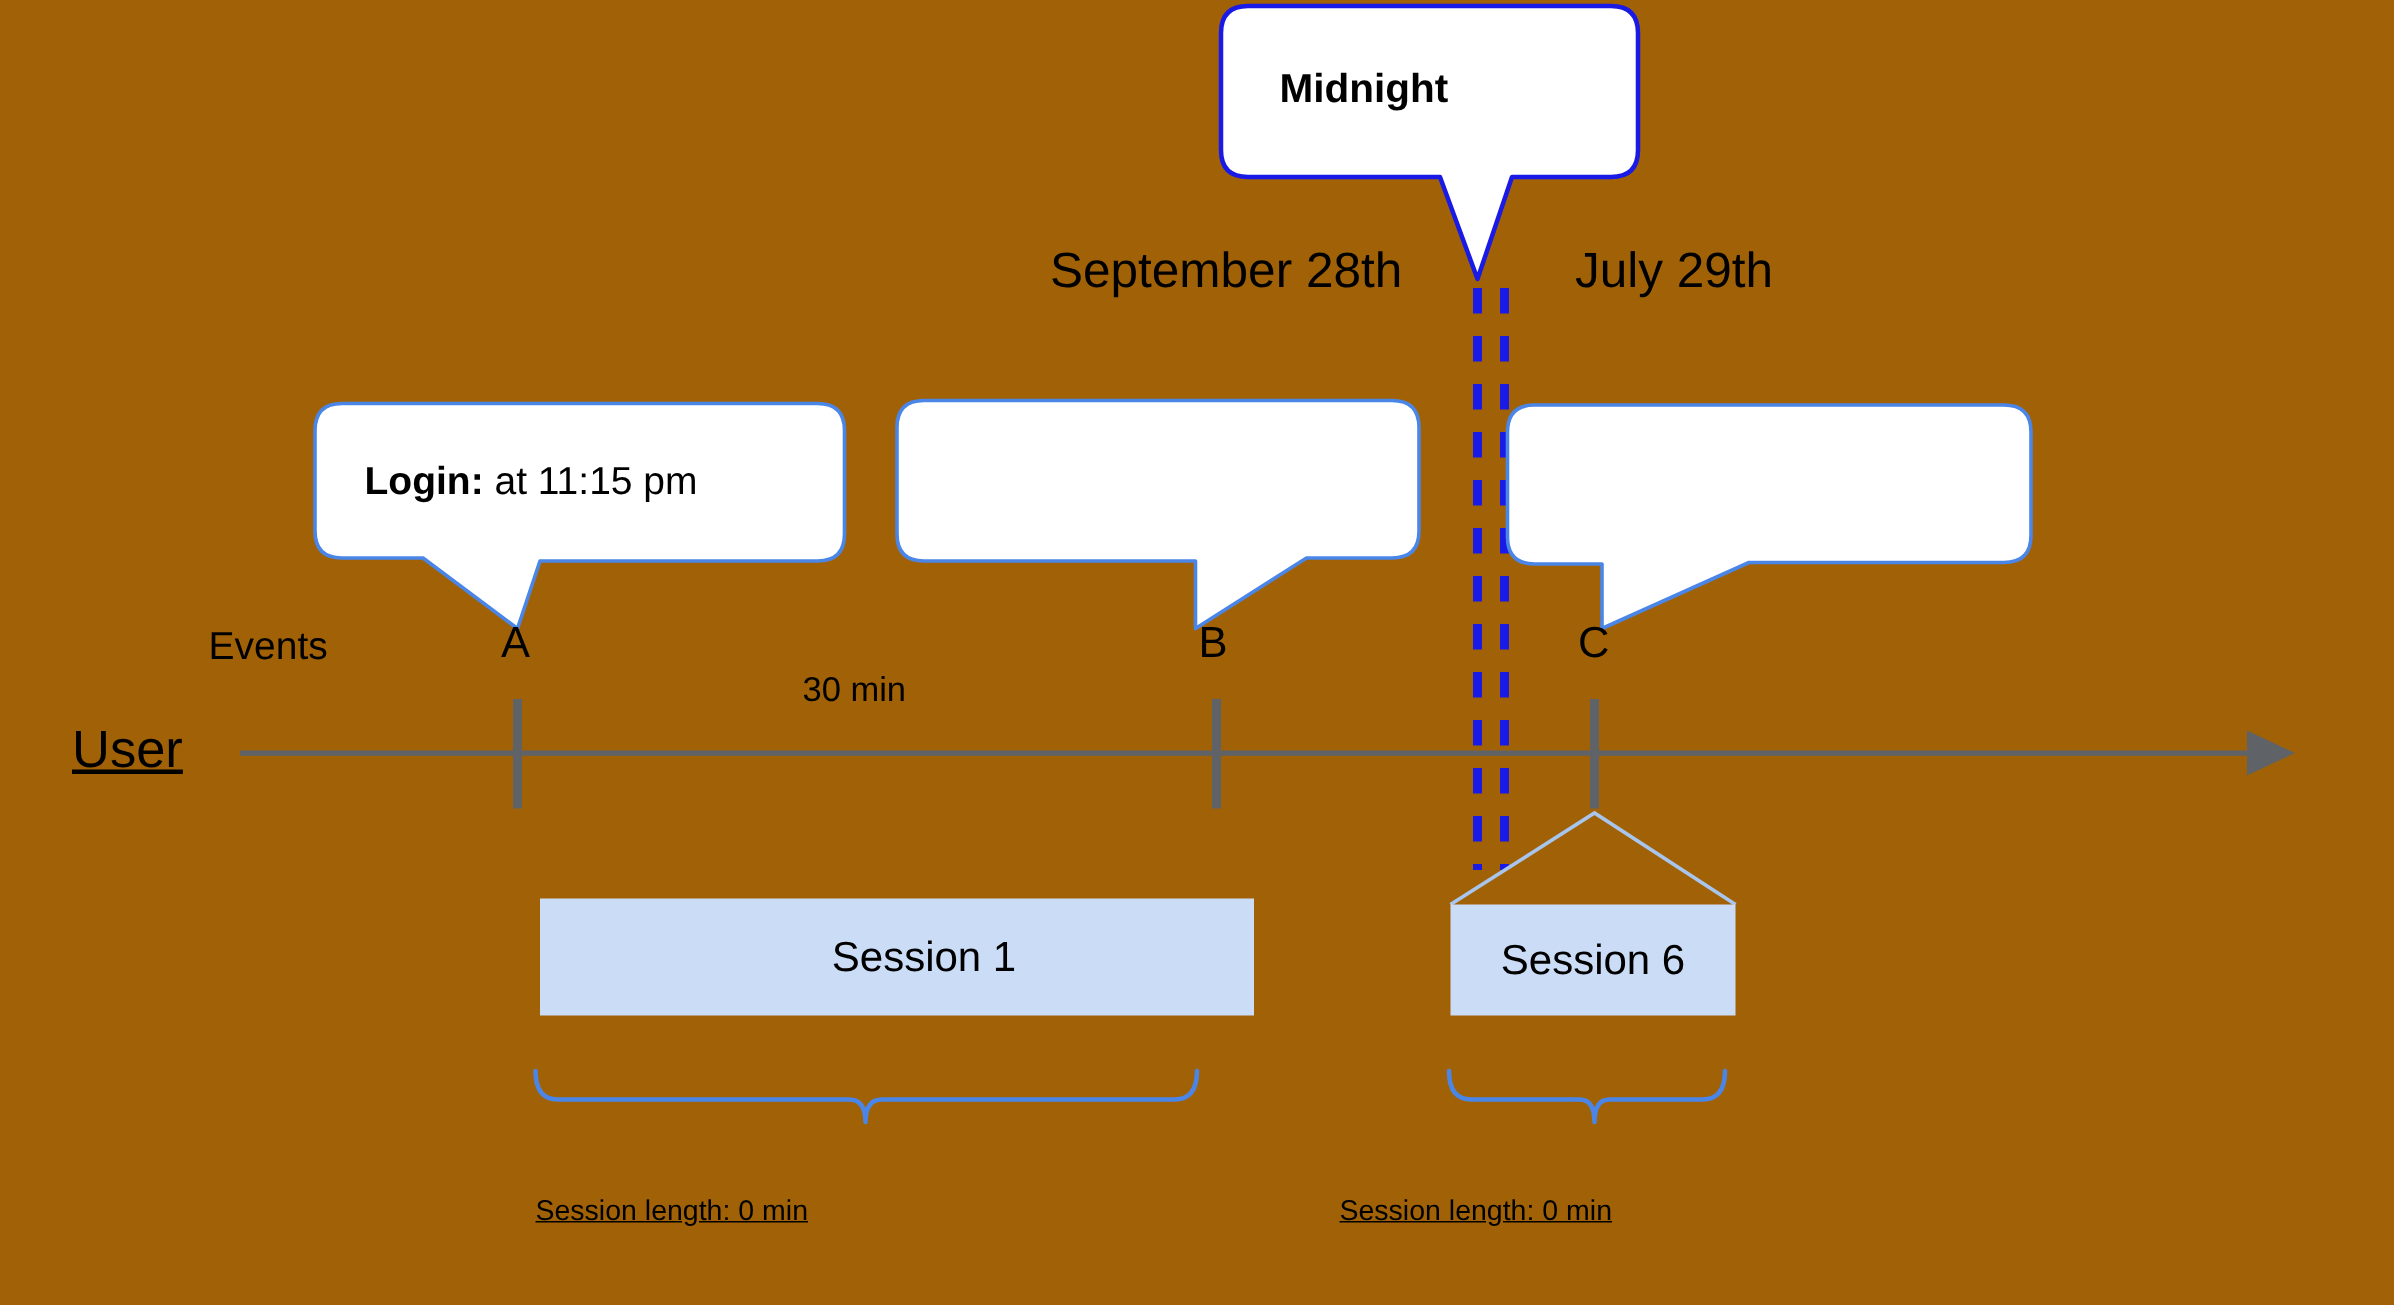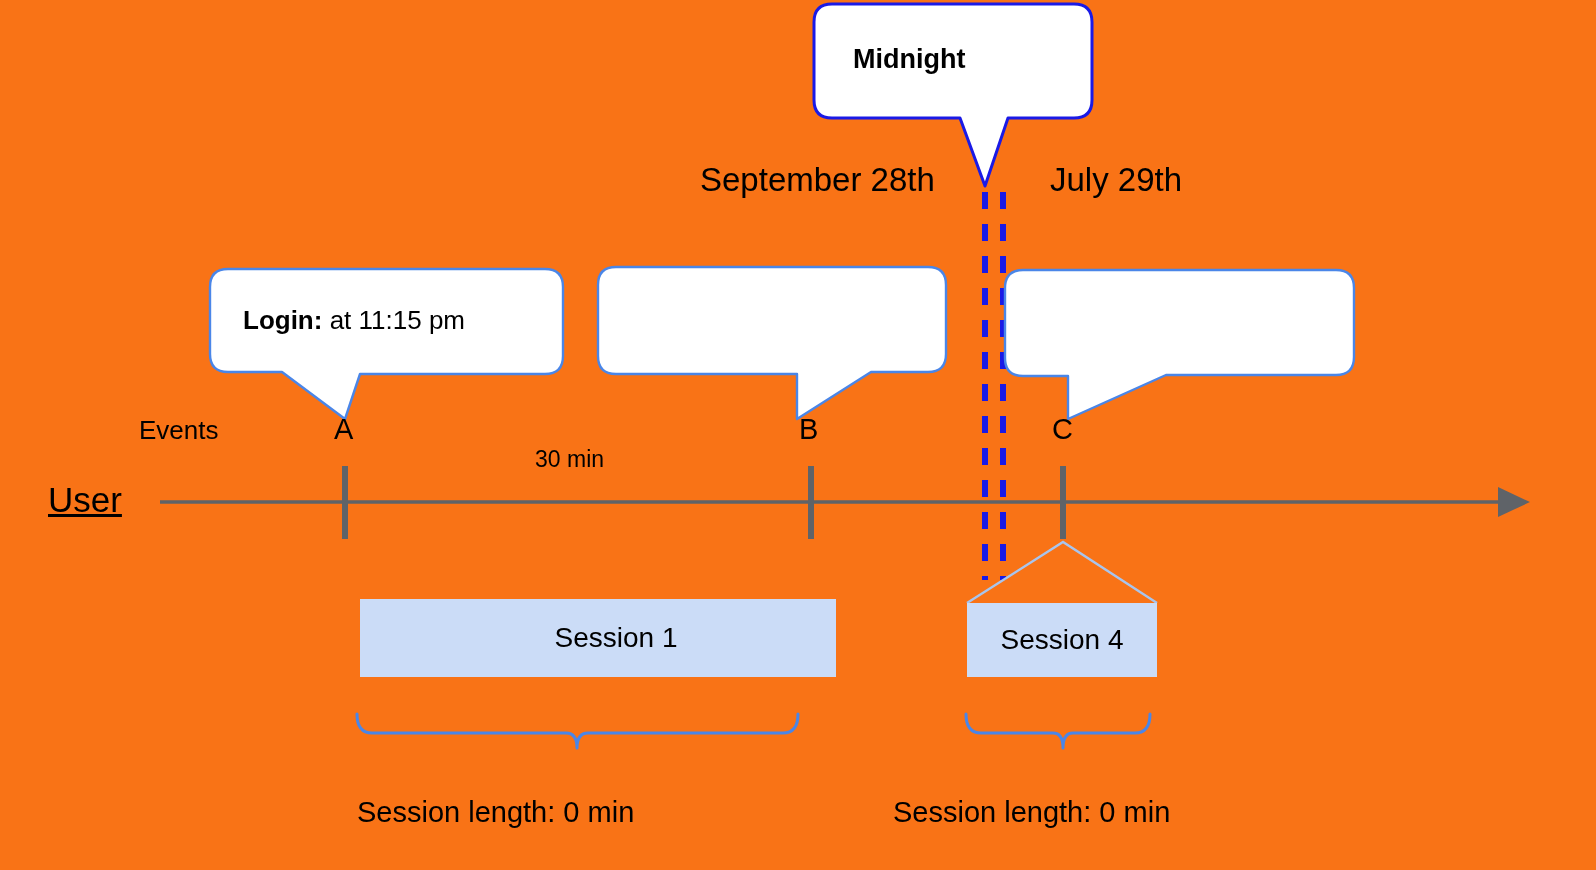--- a/index.html
+++ b/index.html
@@ -8,21 +8,21 @@
     background: #ffffff;
   }
   body {
     font-family: "Liberation Sans", sans-serif;
     color: #000000;
   }
   #canvas {
     position: relative;
     width: 1596px;
     height: 870px;
-    background: #f97316;
+    background: #a16207;
     overflow: hidden;
   }
   svg.layer {
     position: absolute;
     left: 0;
     top: 0;
     width: 1596px;
     height: 870px;
     overflow: visible;
   }
@@ -71,22 +71,23 @@
   .session-box {
     position: absolute;
     background: #cbdcf7;
     display: flex;
     align-items: center;
     justify-content: center;
     font-size: 28px;
     color: #000000;
   }
   .session-length {
-    font-size: 29px;
-    color: #000000;
+    font-size: 19px;
+    color: #000000;
+    text-decoration: underline;
   }
 </style>
 </head>
 <body>
 
 <div id="canvas">
 
   <svg class="layer" viewBox="0 0 1596 870">
 
     <path d="M 832 4
@@ -185,18 +186,18 @@
   <div class="txt axis-label-events" style="left:139px; top:417px;">Events</div>
   <div class="txt axis-label-user" style="left:48px; top:482px;text-decoration:underline;">User</div>
 
   <div class="txt tick-letter" style="left:334px; top:415px;">A</div>
   <div class="txt tick-letter" style="left:799px; top:415px;">B</div>
   <div class="txt tick-letter" style="left:1052px; top:415px;">C</div>
 
   <div class="txt minlabel" style="left:535px; top:448px;">30 min</div>
 
   <div class="session-box" style="left:360px; top:599px; width:440px; height:78px;padding-left:36px;">Session 1</div>
-  <div class="session-box" style="left:967px; top:603px; width:190px; height:74px;">Session 4</div>
+  <div class="session-box" style="left:967px; top:603px; width:190px; height:74px;">Session 6</div>
 
   <div class="txt session-length" style="left:357px; top:798px;">Session length: 0 min</div>
   <div class="txt session-length" style="left:893px; top:798px;">Session length: 0 min</div>
 
 </div>
 
 </body></html>

